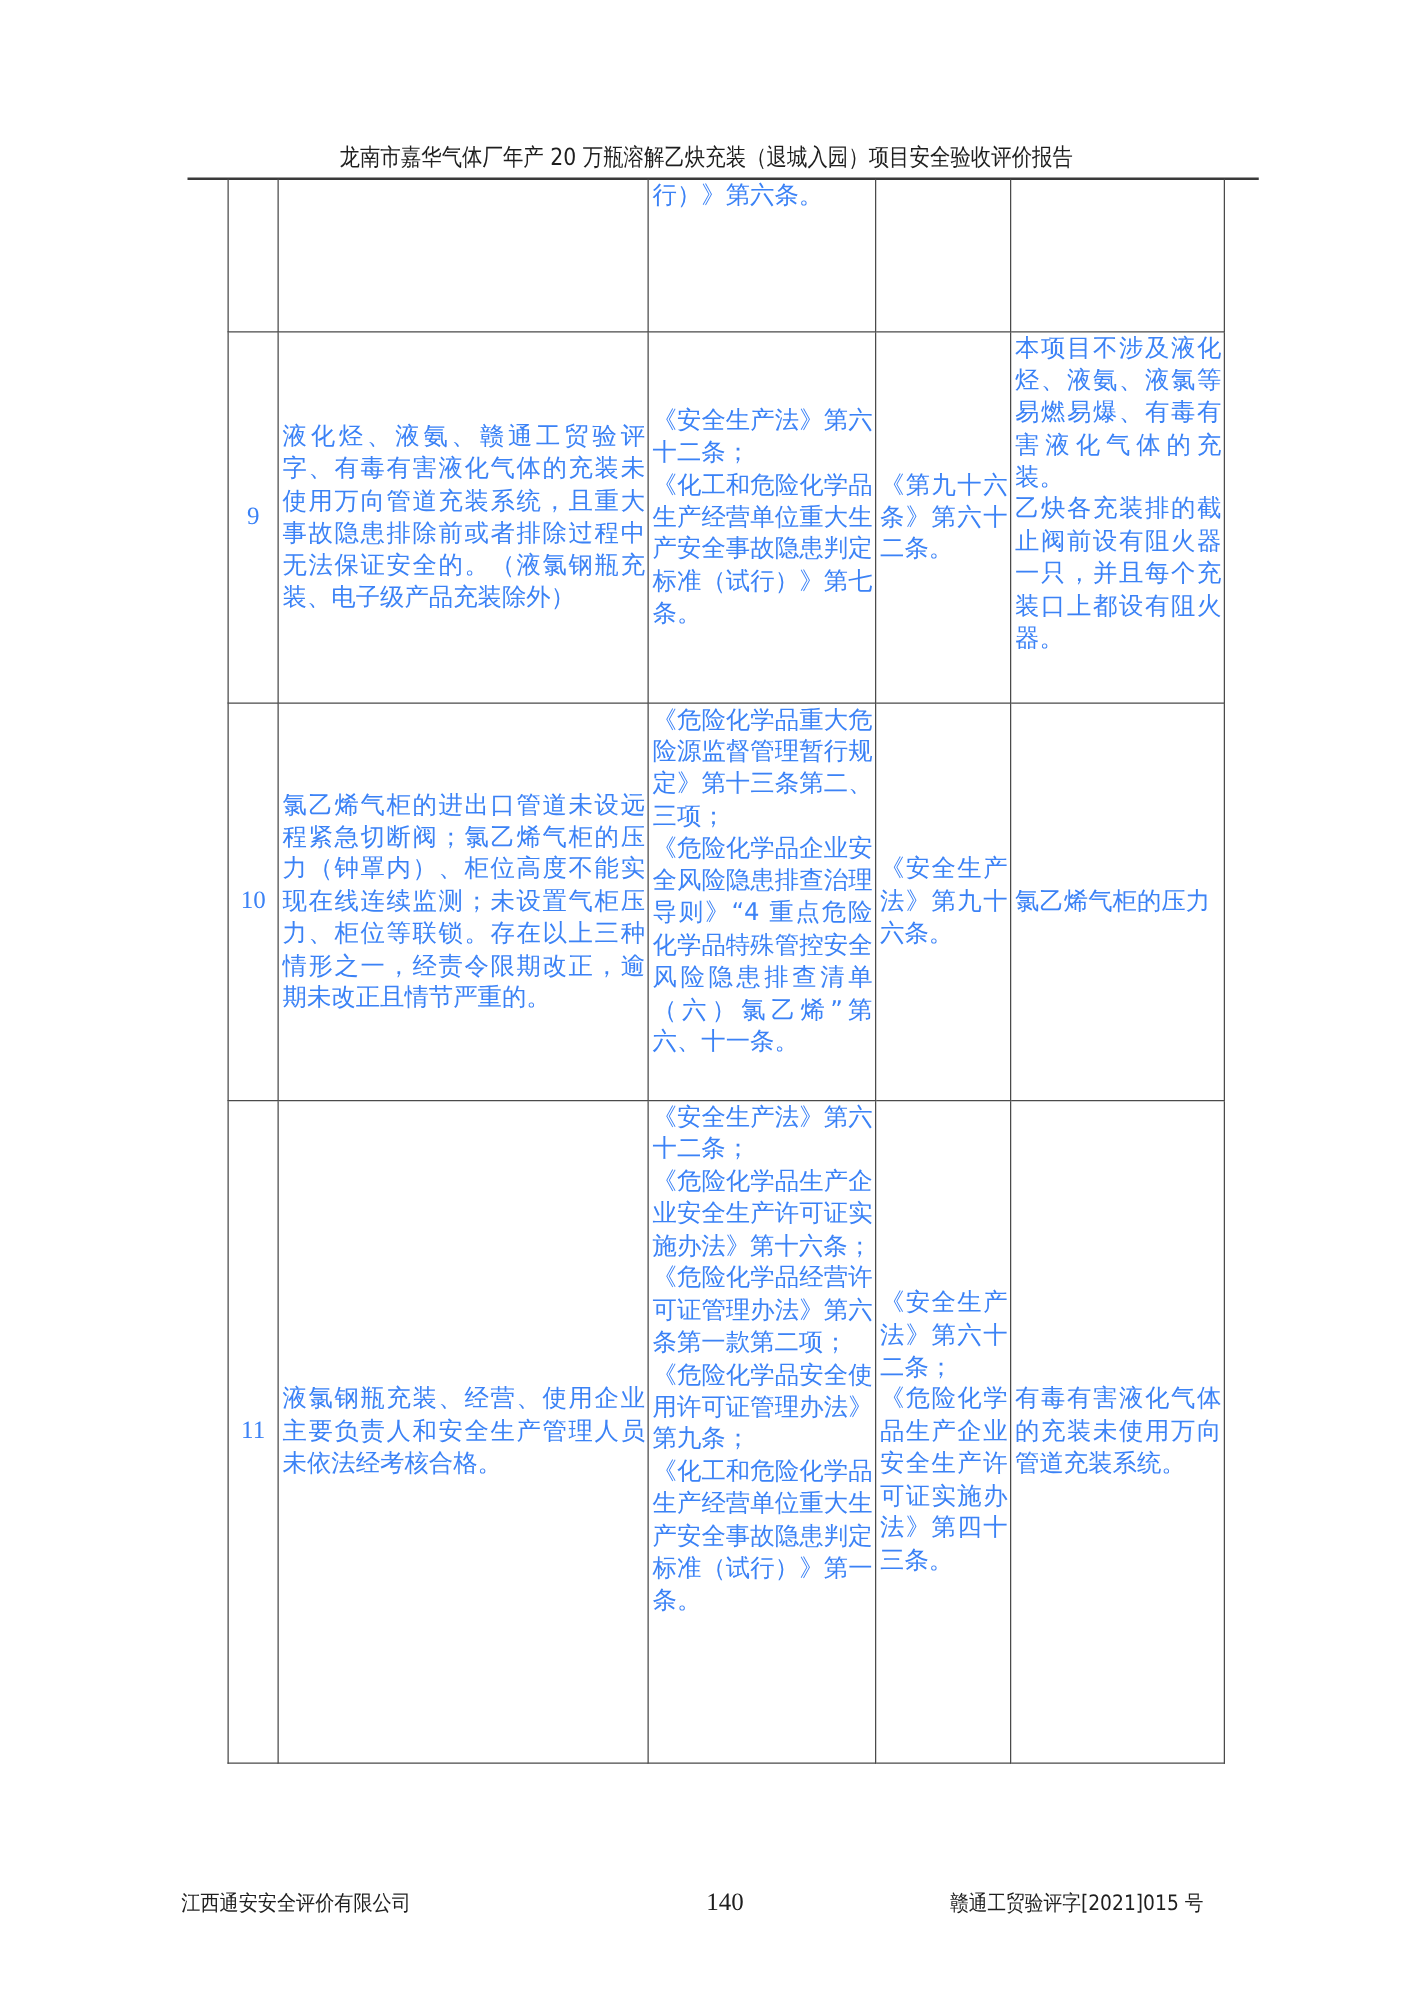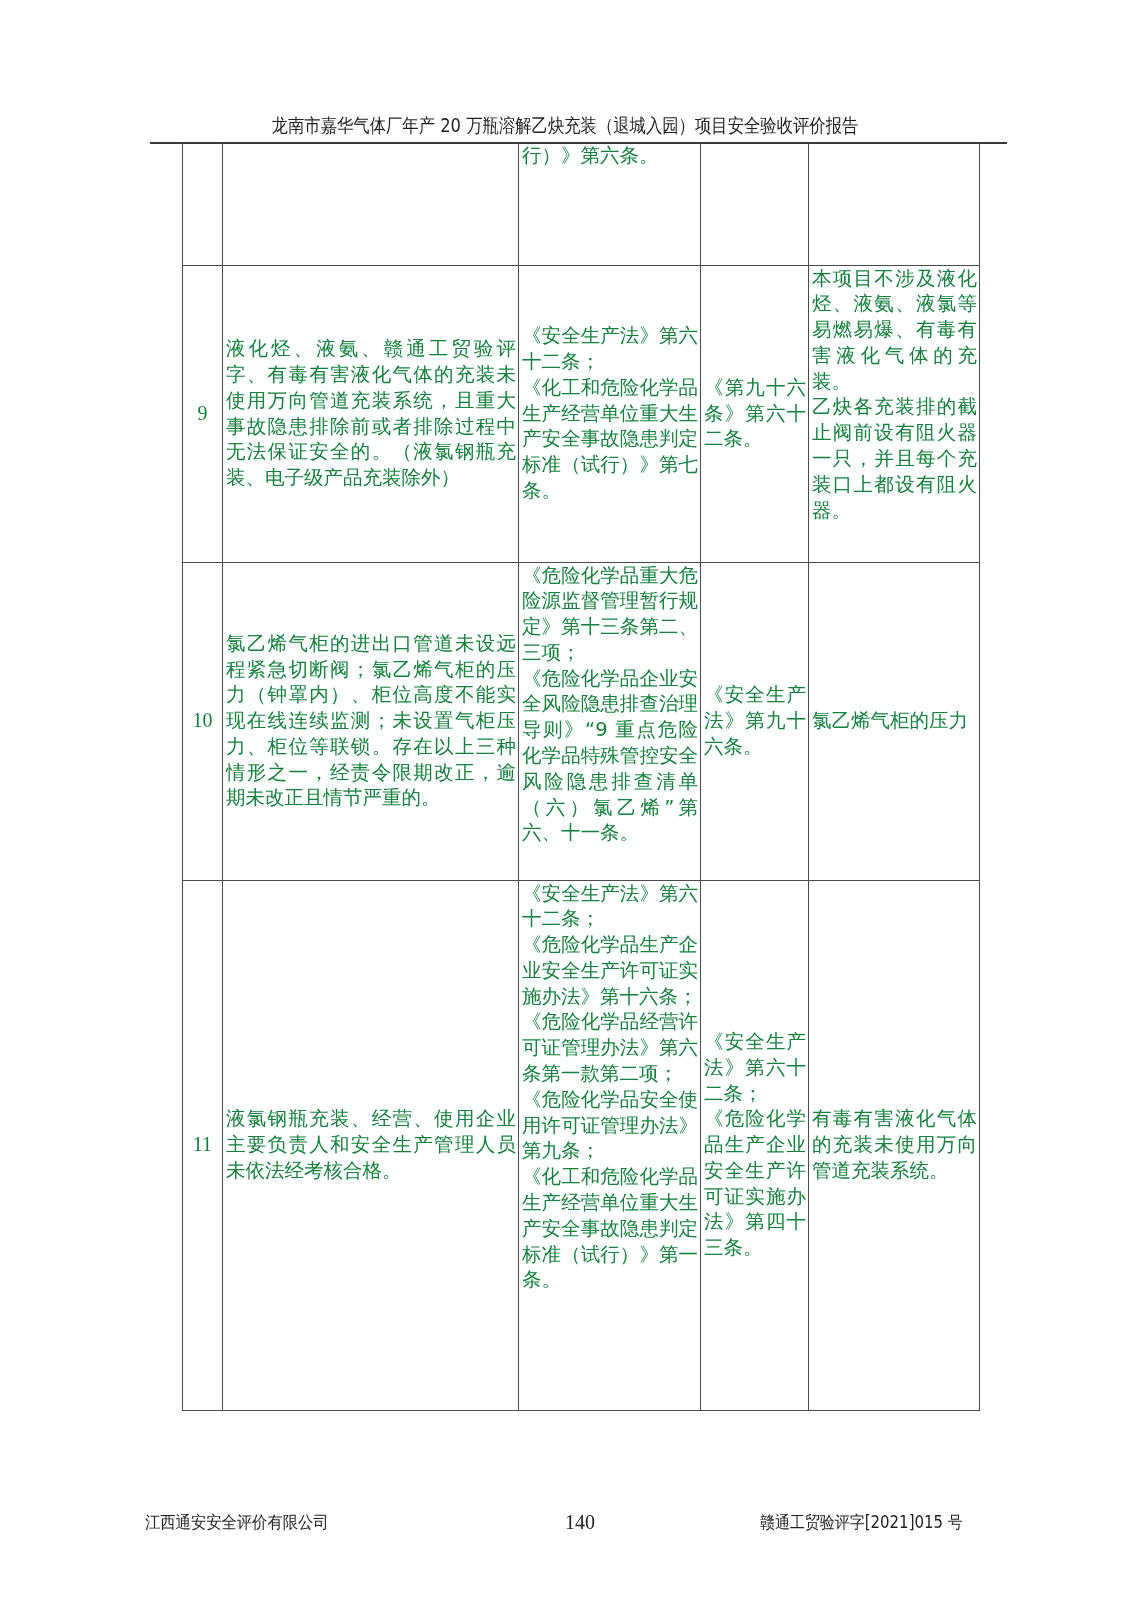--- a/index.html
+++ b/index.html
@@ -44,21 +44,21 @@
       border-collapse: collapse;
       table-layout: fixed;
       width: 797px;
     }
     table.rules-table td {
       border: 1.3px solid #4a4a4a;
       vertical-align: middle;
       padding: 0;
       font-size: 19.5px;
       line-height: 25.8px;
-      color: #15803d;
+      color: #3b82f6;
       text-align: justify;
       font-family: "DejaVu Sans", "Liberation Sans", sans-serif;
       font-weight: normal;
     }
     table.rules-table tr.first-row td {
       border-top: none;
     }
     td.col-no {
       text-align: center !important;
       font-family: "Liberation Serif", "DejaVu Serif", serif !important;
@@ -133,21 +133,21 @@
 乙炔各充装排的截止阀前设有阻火器一只，并且每个充装口上都设有阻火器。</span>
         </td>
     </tr>
     <tr style="height:318px">
       <td class="col-no">10</td>
       <td class="col-desc">
           <span class="cell-text">氯乙烯气柜的进出口管道未设远程紧急切断阀；氯乙烯气柜的压力（钟罩内）、柜位高度不能实现在线连续监测；未设置气柜压力、柜位等联锁。存在以上三种情形之一，经责令限期改正，逾期未改正且情节严重的。</span>
         </td>
       <td class="col-basis">
           <span class="cell-text">《危险化学品重大危险源监督管理暂行规定》第十三条第二、三项；
-《危险化学品企业安全风险隐患排查治理导则》“9 重点危险化学品特殊管控安全风险隐患排查清单（六）氯乙烯”第六、十一条。</span>
+《危险化学品企业安全风险隐患排查治理导则》“4 重点危险化学品特殊管控安全风险隐患排查清单（六）氯乙烯”第六、十一条。</span>
         </td>
       <td class="col-law">
           <span class="cell-text">《安全生产法》第九十六条。</span>
         </td>
       <td class="col-result">
           <span class="cell-text">氯乙烯气柜的压力</span>
         </td>
     </tr>
     <tr style="height:530px">
       <td class="col-no">11</td>

